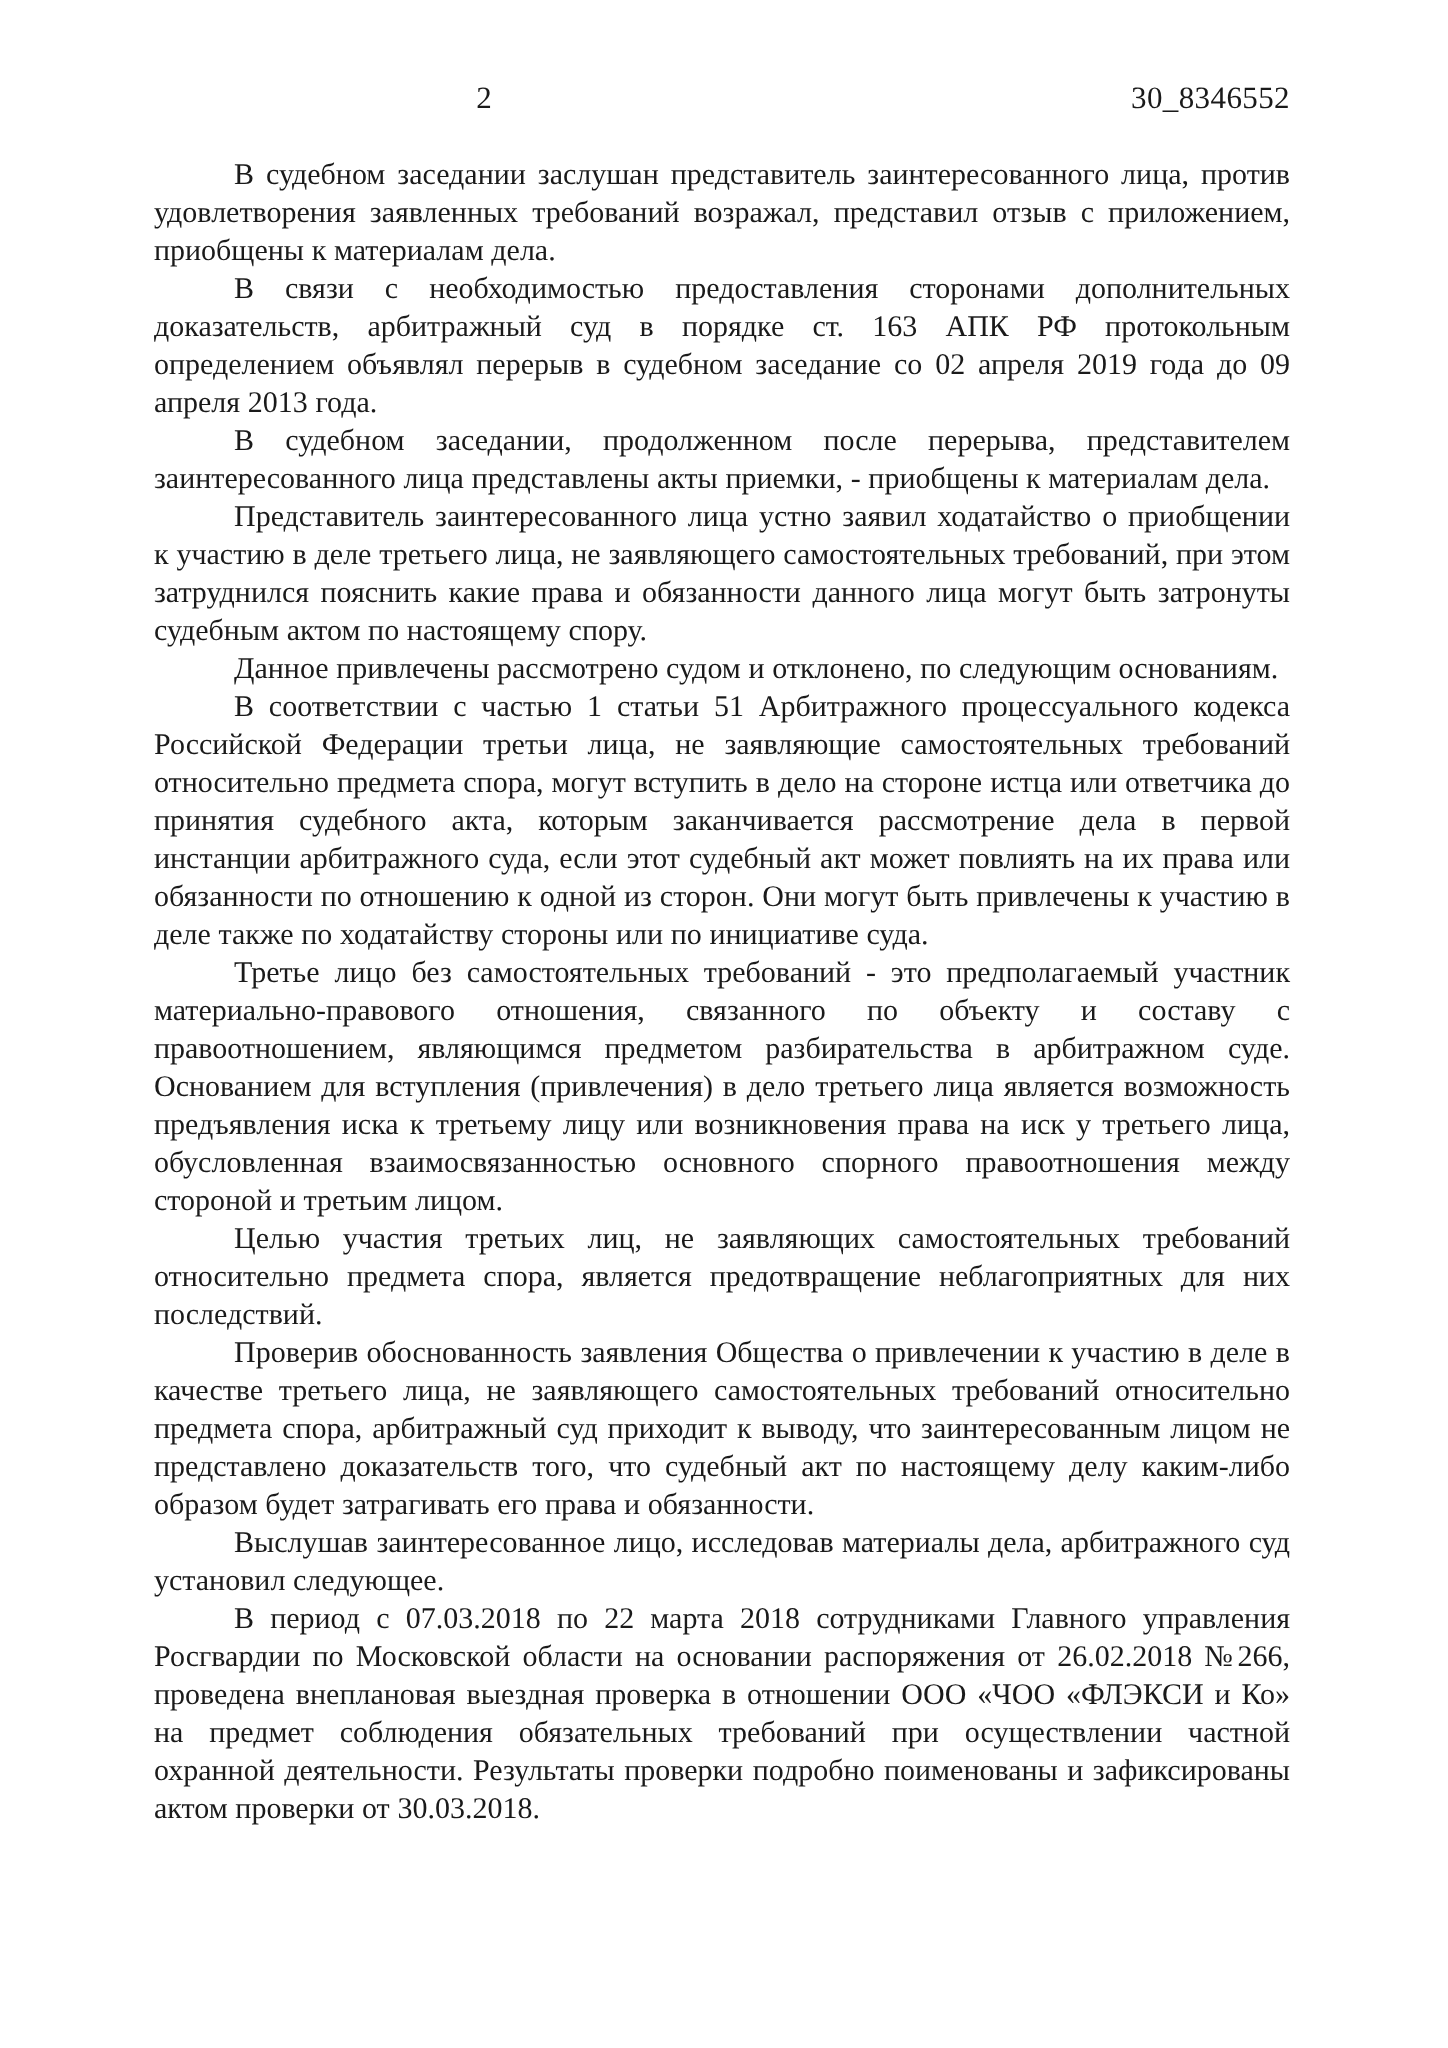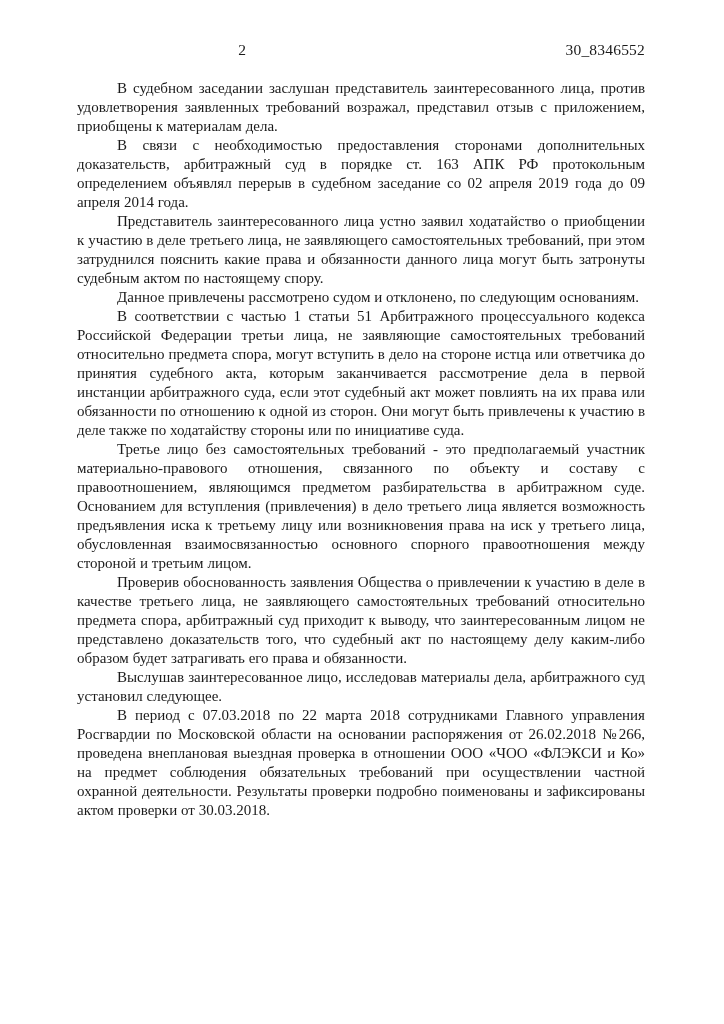--- a/index.html
+++ b/index.html
@@ -74,24 +74,26 @@
 
 <div id="page">
 
   <div class="doc-header">
     <span class="page-num">2</span>
     <span class="doc-id">30_8346552</span>
   </div>
 
   <div class="doc-body">
     <p class="para">В судебном заседании заслушан представитель заинтересованного лица, против удовлетворения заявленных требований возражал, представил отзыв с приложением, приобщены к материалам дела.</p>
-    <p class="para">В связи с необходимостью предоставления сторонами дополнительных доказательств, арбитражный суд в порядке ст. 163 АПК РФ протокольным определением объявлял перерыв в судебном заседание со 02 апреля 2019 года до 09 апреля 2014 года.</p>
+    <p class="para">В связи с необходимостью предоставления сторонами дополнительных доказательств, арбитражный суд в порядке ст. 163 АПК РФ протокольным определением объявлял перерыв в судебном заседание со 02 апреля 2019 года до 09 апреля 2013 года.</p>
+    <p class="para">В судебном заседании, продолженном после перерыва, представителем заинтересованного лица представлены акты приемки, - приобщены к материалам дела.</p>
     <p class="para">Представитель заинтересованного лица устно заявил ходатайство о приобщении к участию в деле третьего лица, не заявляющего самостоятельных требований, при этом затруднился пояснить какие права и обязанности данного лица могут быть затронуты судебным актом по настоящему спору.</p>
     <p class="para">Данное привлечены рассмотрено судом и отклонено, по следующим основаниям.</p>
     <p class="para">В соответствии с частью 1 статьи 51 Арбитражного процессуального кодекса Российской Федерации третьи лица, не заявляющие самостоятельных требований относительно предмета спора, могут вступить в дело на стороне истца или ответчика до принятия судебного акта, которым заканчивается рассмотрение дела в первой инстанции арбитражного суда, если этот судебный акт может повлиять на их права или обязанности по отношению к одной из сторон. Они могут быть привлечены к участию в деле также по ходатайству стороны или по инициативе суда.</p>
     <p class="para">Третье лицо без самостоятельных требований - это предполагаемый участник материально-правового отношения, связанного по объекту и составу с правоотношением, являющимся предметом разбирательства в арбитражном суде. Основанием для вступления (привлечения) в дело третьего лица является возможность предъявления иска к третьему лицу или возникновения права на иск у третьего лица, обусловленная взаимосвязанностью основного спорного правоотношения между стороной и третьим лицом.</p>
+    <p class="para">Целью участия третьих лиц, не заявляющих самостоятельных требований относительно предмета спора, является предотвращение неблагоприятных для них последствий.</p>
     <p class="para">Проверив обоснованность заявления Общества о привлечении к участию в деле в качестве третьего лица, не заявляющего самостоятельных требований относительно предмета спора, арбитражный суд приходит к выводу, что заинтересованным лицом не представлено доказательств того, что судебный акт по настоящему делу каким-либо образом будет затрагивать его права и обязанности.</p>
     <p class="para">Выслушав заинтересованное лицо, исследовав материалы дела, арбитражного суд установил следующее.</p>
     <p class="para">В период с 07.03.2018 по 22 марта 2018 сотрудниками Главного управления Росгвардии по Московской области на основании распоряжения от 26.02.2018 №266, проведена внеплановая выездная проверка в отношении ООО «ЧОО «ФЛЭКСИ и Ко» на предмет соблюдения обязательных требований при осуществлении частной охранной деятельности. Результаты проверки подробно поименованы и зафиксированы актом проверки от 30.03.2018.</p>
 
   </div>
 
 </div>
 
 </body></html>

